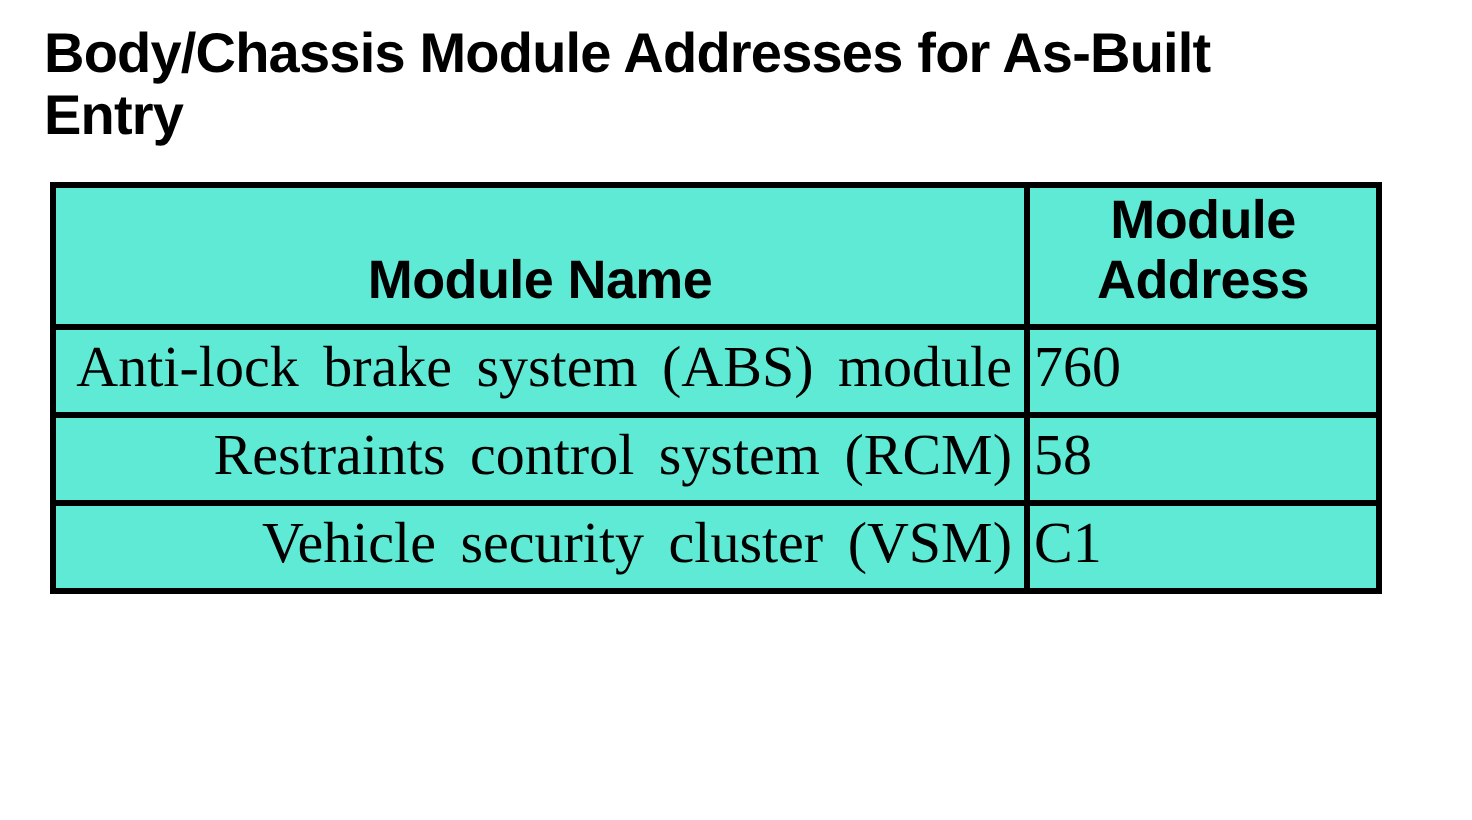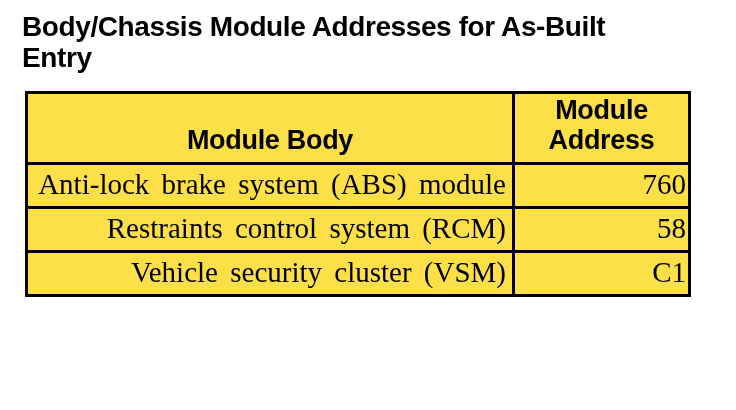--- a/index.html
+++ b/index.html
@@ -36,21 +36,21 @@
     width: 663px;
     border-collapse: collapse;
     table-layout: fixed;
     background: #ffffff;
   }
   table.module-table col.col-name { width: 487px; }
   table.module-table col.col-addr { width: 176px; }
   table.module-table th,
   table.module-table td {
     border: 3px solid #000000;
-    background: #fde047;
+    background: #5eead4;
     color: #000000;
   }
   table.module-table th {
     height: 71px;
     font-family: "Liberation Sans", sans-serif;
     font-weight: bold;
     font-size: 27px;
     line-height: 30px;
     letter-spacing: -0.3px;
     text-align: center;
@@ -62,39 +62,39 @@
     font-family: "Liberation Serif", serif;
     font-size: 29px;
     vertical-align: middle;
     word-spacing: 5px;
   }
   td.cell-name {
     text-align: right;
     padding: 0 6px 2px 9px;
   }
   td.cell-addr {
-    text-align: right;
+    text-align: left;
     padding: 0 2px 2px 2px;
   }
 </style>
 </head>
 <body>
 
 <div class="page">
 
   <div class="doc-title">Body/Chassis Module Addresses for As-Built Entry</div>
 
   <table class="module-table">
     <colgroup>
       <col class="col-name">
       <col class="col-addr">
     </colgroup>
     <thead>
       <tr>
-        <th>Module Body</th>
+        <th>Module Name</th>
         <th>Module Address</th>
       </tr>
     </thead>
     <tbody>
       <tr>
         <td class="cell-name">Anti-lock brake system (ABS) module</td>
         <td class="cell-addr">760</td>
       </tr>
       <tr>
         <td class="cell-name">Restraints control system (RCM)</td>

